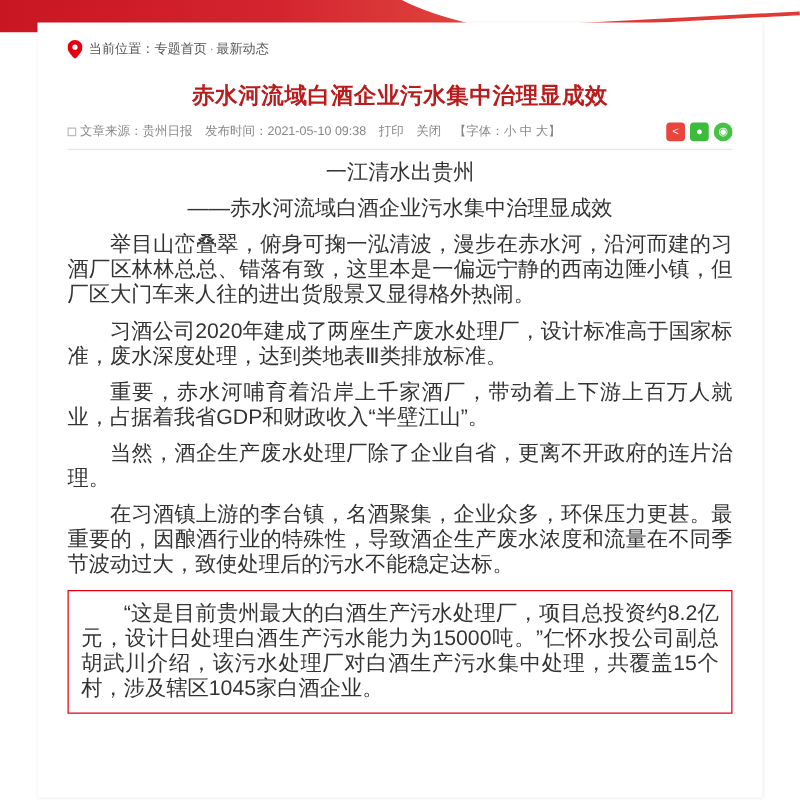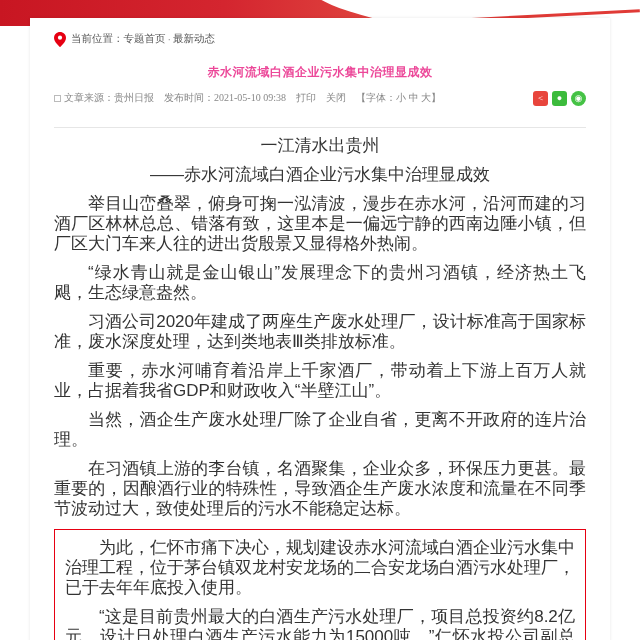--- a/index.html
+++ b/index.html
@@ -94,38 +94,37 @@
     position: relative;
   }
   .crumb-label { color: #555; }
   .crumb-sep { margin: 0 2px; color: #999; }
   .crumb-link { color: #555; }
   .crumb-current { color: #555; }
 
   
   .title {
     text-align: center;
-    color: #ec4899;
-    font-size: 12px;
+    color: #b91c1c;
+    font-size: 18px;
     font-weight: bold;
     letter-spacing: 0.5px;
     margin: 14px 0 10px 0;
     font-family: "Liberation Serif", serif;
   }
 
   
   .meta {
     display: flex;
     align-items: center;
     font-size: 10px;
     color: #888;
     border-bottom: 1px solid #e6e6e6;
-    padding-bottom: 22px;
+    padding-bottom: 7px;
     position: relative;
-    font-family: Liberation Serif, serif;
   }
   .meta .seg { margin-right: 10px; white-space: nowrap; }
   .meta .sq {
     display: inline-block;
     width: 7px; height: 7px;
     border: 1px solid #bbb;
     margin-right: 3px;
     vertical-align: -1px;
   }
   .meta .right {
@@ -224,26 +223,24 @@
         <span class="share-icon share-circle">◉</span>
       </span>
     </div>
 
     <div class="body">
 
       <p class="para center">一江清水出贵州</p>
       <p class="para center">——赤水河流域白酒企业污水集中治理显成效</p>
 
       <p class="para">举目山峦叠翠，俯身可掬一泓清波，漫步在赤水河，沿河而建的习酒厂区林林总总、错落有致，这里本是一偏远宁静的西南边陲小镇，但厂区大门车来人往的进出货殷景又显得格外热闹。</p>
-      <p class="para">“绿水青山就是金山银山”发展理念下的贵州习酒镇，经济热土飞飓，生态绿意盎然。</p>
       <p class="para">习酒公司2020年建成了两座生产废水处理厂，设计标准高于国家标准，废水深度处理，达到类地表Ⅲ类排放标准。</p>
       <p class="para">重要，赤水河哺育着沿岸上千家酒厂，带动着上下游上百万人就业，占据着我省GDP和财政收入“半壁江山”。</p>
       <p class="para">当然，酒企生产废水处理厂除了企业自省，更离不开政府的连片治理。</p>
       <p class="para">在习酒镇上游的李台镇，名酒聚集，企业众多，环保压力更甚。最重要的，因酿酒行业的特殊性，导致酒企生产废水浓度和流量在不同季节波动过大，致使处理后的污水不能稳定达标。</p>
 
       <div class="highlight-box">
-        <p class="para">为此，仁怀市痛下决心，规划建设赤水河流域白酒企业污水集中治理工程，位于茅台镇双龙村安龙场的二合安龙场白酒污水处理厂，已于去年年底投入使用。</p>
         <p class="para">“这是目前贵州最大的白酒生产污水处理厂，项目总投资约8.2亿元，设计日处理白酒生产污水能力为15000吨。”仁怀水投公司副总胡武川介绍，该污水处理厂对白酒生产污水集中处理，共覆盖15个村，涉及辖区1045家白酒企业。</p>
       </div>
 
     </div>
   </div>
 </div>
 
 </body></html>

